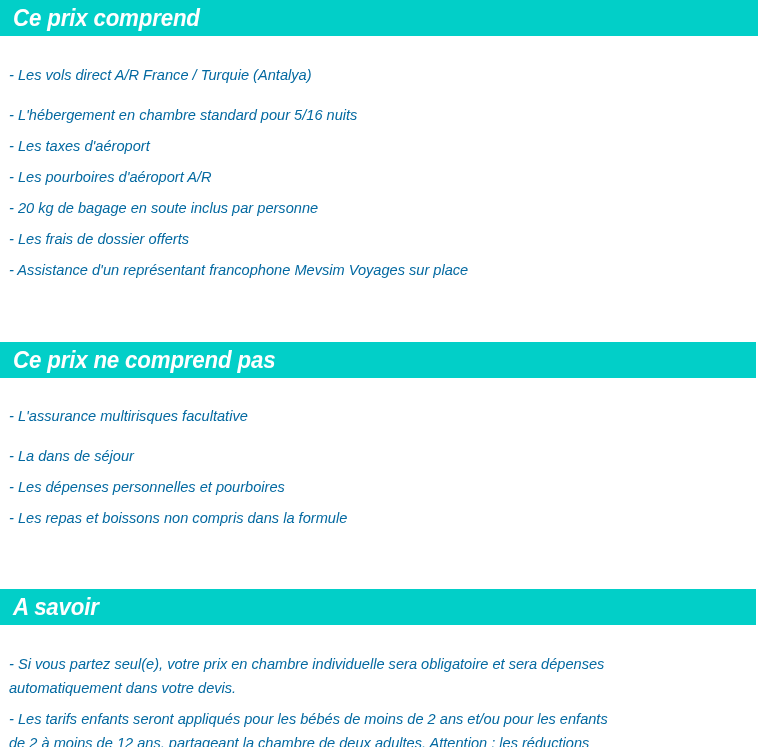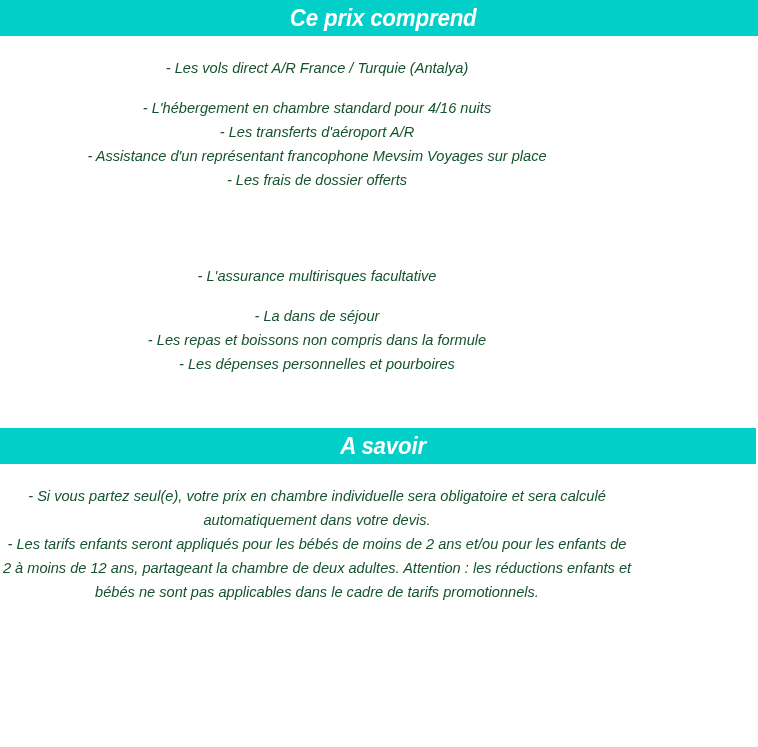--- a/index.html
+++ b/index.html
@@ -13,21 +13,20 @@
     background: #ffffff;
     font-family: "Liberation Sans", "DejaVu Sans", sans-serif;
     overflow: hidden;
   }
 
   .page {
     width: 640px;
     height: 747px;
     position: relative;
     background: #ffffff;
-    text-align: center;
   }
 
   
   .section-bar {
     background: #02cfc8;
     color: #ffffff;
     font-style: italic;
     font-weight: bold;
     font-size: 24px;
     line-height: 36px;
@@ -55,23 +54,23 @@
 
   
   .section-body {
     padding: 0 8px 0 2px;
     color: #4f4f4f;
     font-style: italic;
     font-size: 14.6px;
     line-height: 24px;
   }
   .section-body p {
-    margin: 0;
+    margin: 7px;
     padding: 0;
-    color: #14532d;
+    color: #0369a1;
   }
   .section-body p.spaced {
     margin-bottom: 16px;
   }
   .gap-lg  { height: 53px; }
   .gap-xl  { height: 52px; }
   .gap-body-top { height: 20px; }
   .gap-body-top2 { height: 19px; }
   .gap-body-top3 { height: 20px; }
 </style>
@@ -81,44 +80,49 @@
 <div class="page">
 
   <div class="bar-wrap full">
     <div class="section-bar">Ce prix comprend</div>
   </div>
 
   <div class="gap-body-top"></div>
 
   <div class="section-body">
     <p class="spaced">- Les vols direct A/R France / Turquie (Antalya)</p>
-    <p>- L'hébergement en chambre standard pour 4/16 nuits</p>
-    <p>- Les transferts d'aéroport A/R</p>
+    <p>- L'hébergement en chambre standard pour 5/16 nuits</p>
+    <p>- Les taxes d'aéroport</p>
+    <p>- Les pourboires d'aéroport A/R</p>
+    <p>- 20 kg de bagage en soute inclus par personne</p>
+    <p>- Les frais de dossier offerts</p>
     <p>- Assistance d'un représentant francophone Mevsim Voyages sur place</p>
-    <p>- Les frais de dossier offerts</p>
   </div>
 
   <div class="gap-lg"></div>
 
+  <div class="bar-wrap inset">
+    <div class="section-bar">Ce prix ne comprend pas</div>
+  </div>
 
   <div class="gap-body-top2"></div>
 
   <div class="section-body">
     <p class="spaced">- L'assurance multirisques facultative</p>
     <p>- La dans de séjour</p>
+    <p>- Les dépenses personnelles et pourboires</p>
     <p>- Les repas et boissons non compris dans la formule</p>
-    <p>- Les dépenses personnelles et pourboires</p>
   </div>
 
   <div class="gap-xl"></div>
 
   <div class="bar-wrap inset">
     <div class="section-bar">A savoir</div>
   </div>
 
   <div class="gap-body-top3"></div>
 
   <div class="section-body">
-    <p>- Si vous partez seul(e), votre prix en chambre individuelle sera obligatoire et sera calculé automatiquement dans votre devis.</p>
+    <p>- Si vous partez seul(e), votre prix en chambre individuelle sera obligatoire et sera dépenses automatiquement dans votre devis.</p>
     <p>- Les tarifs enfants seront appliqués pour les bébés de moins de 2 ans et/ou pour les enfants de 2 à moins de 12 ans, partageant la chambre de deux adultes. Attention : les réductions enfants et bébés ne sont pas applicables dans le cadre de tarifs promotionnels.</p>
   </div>
 
 </div>
 
 </body></html>

